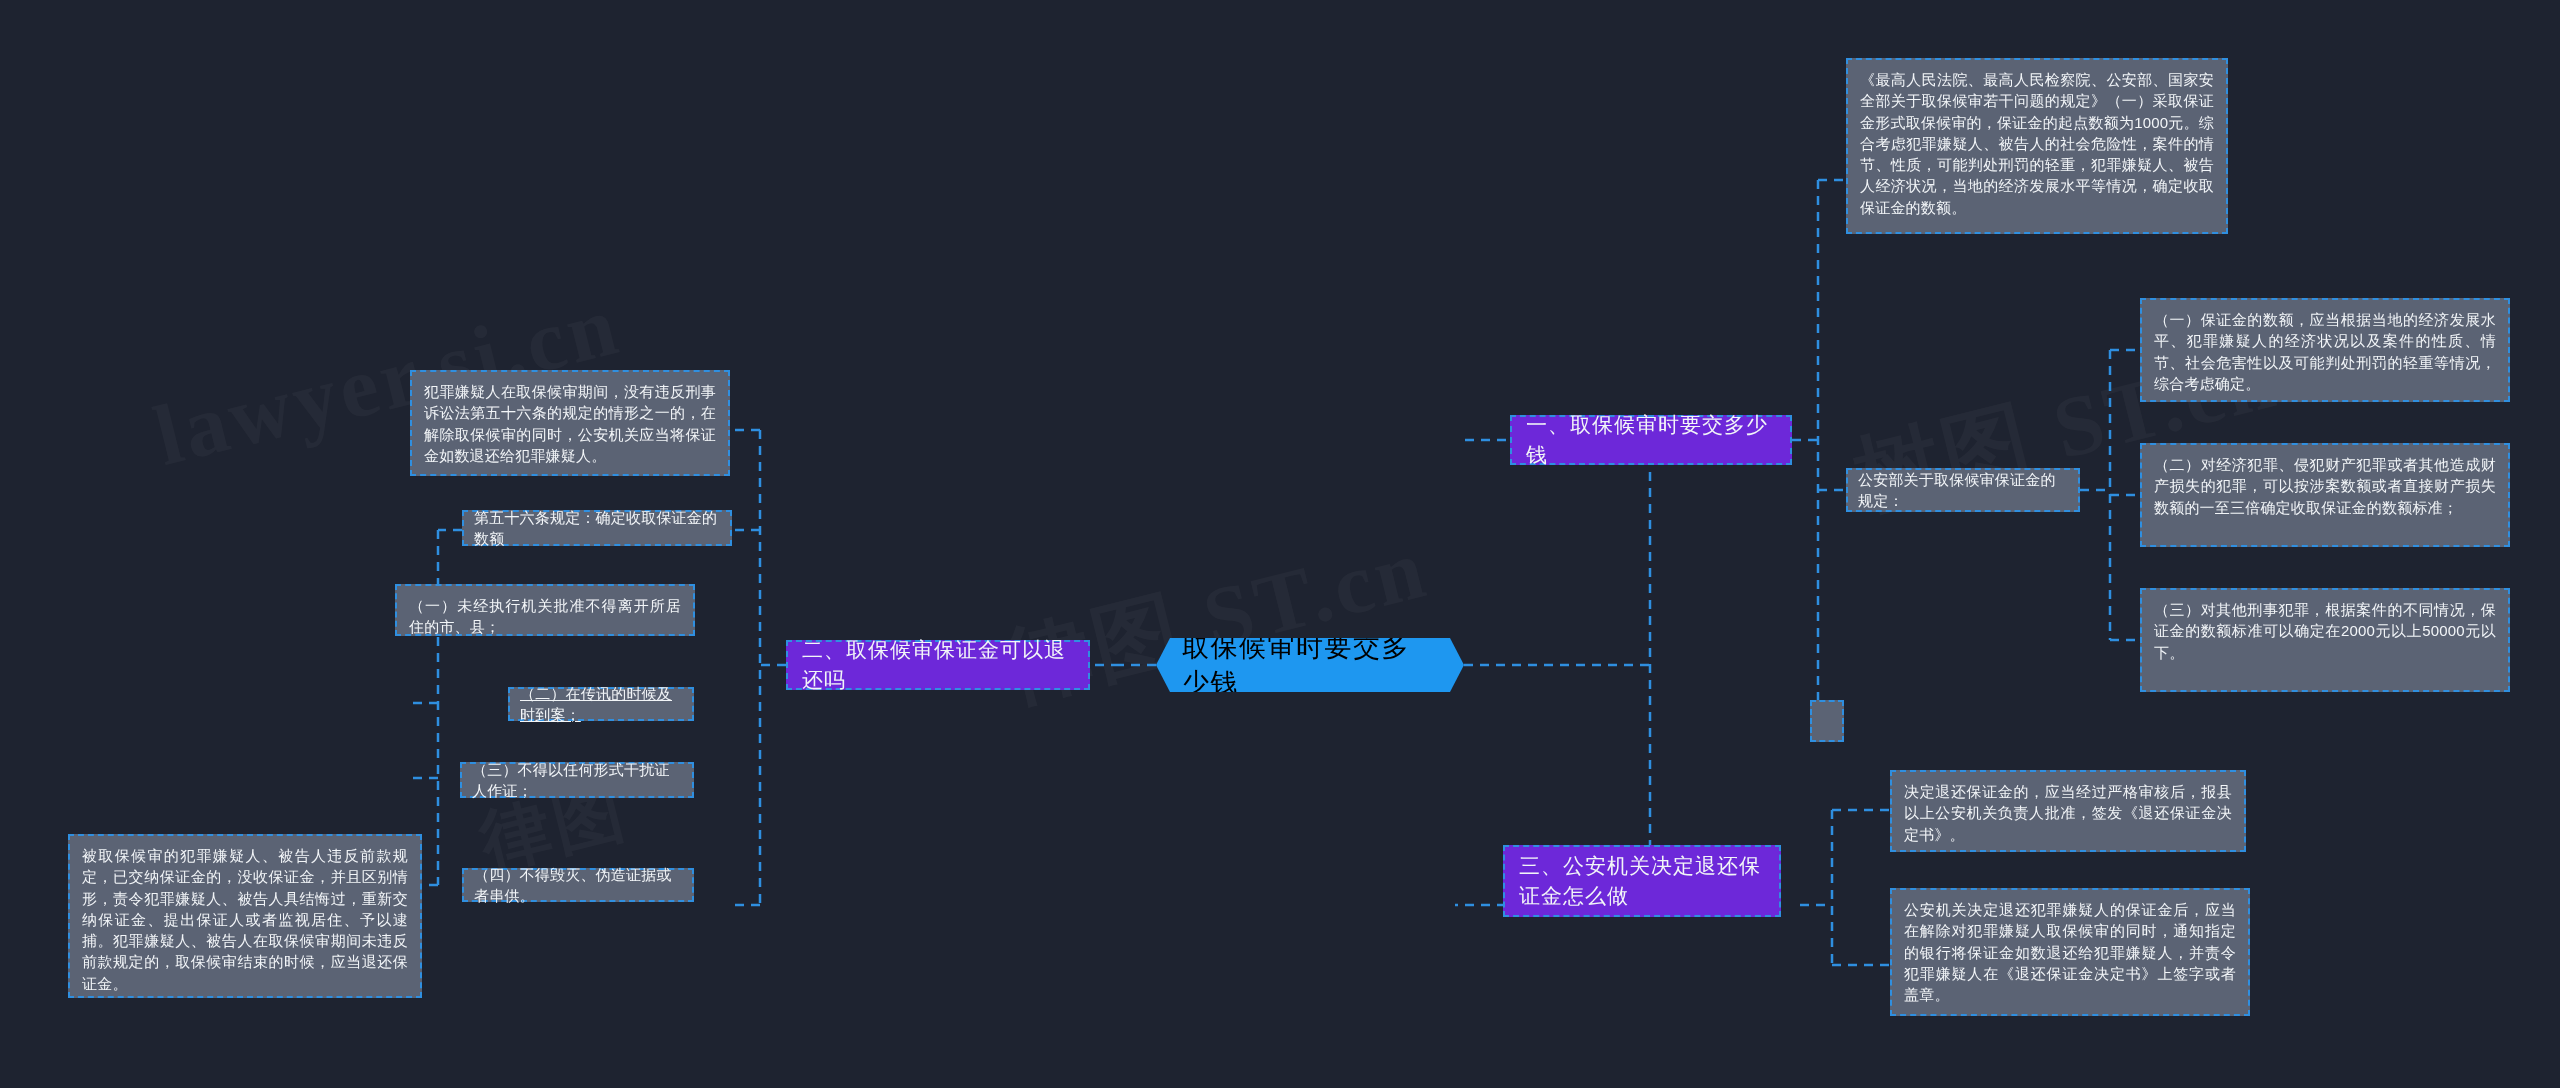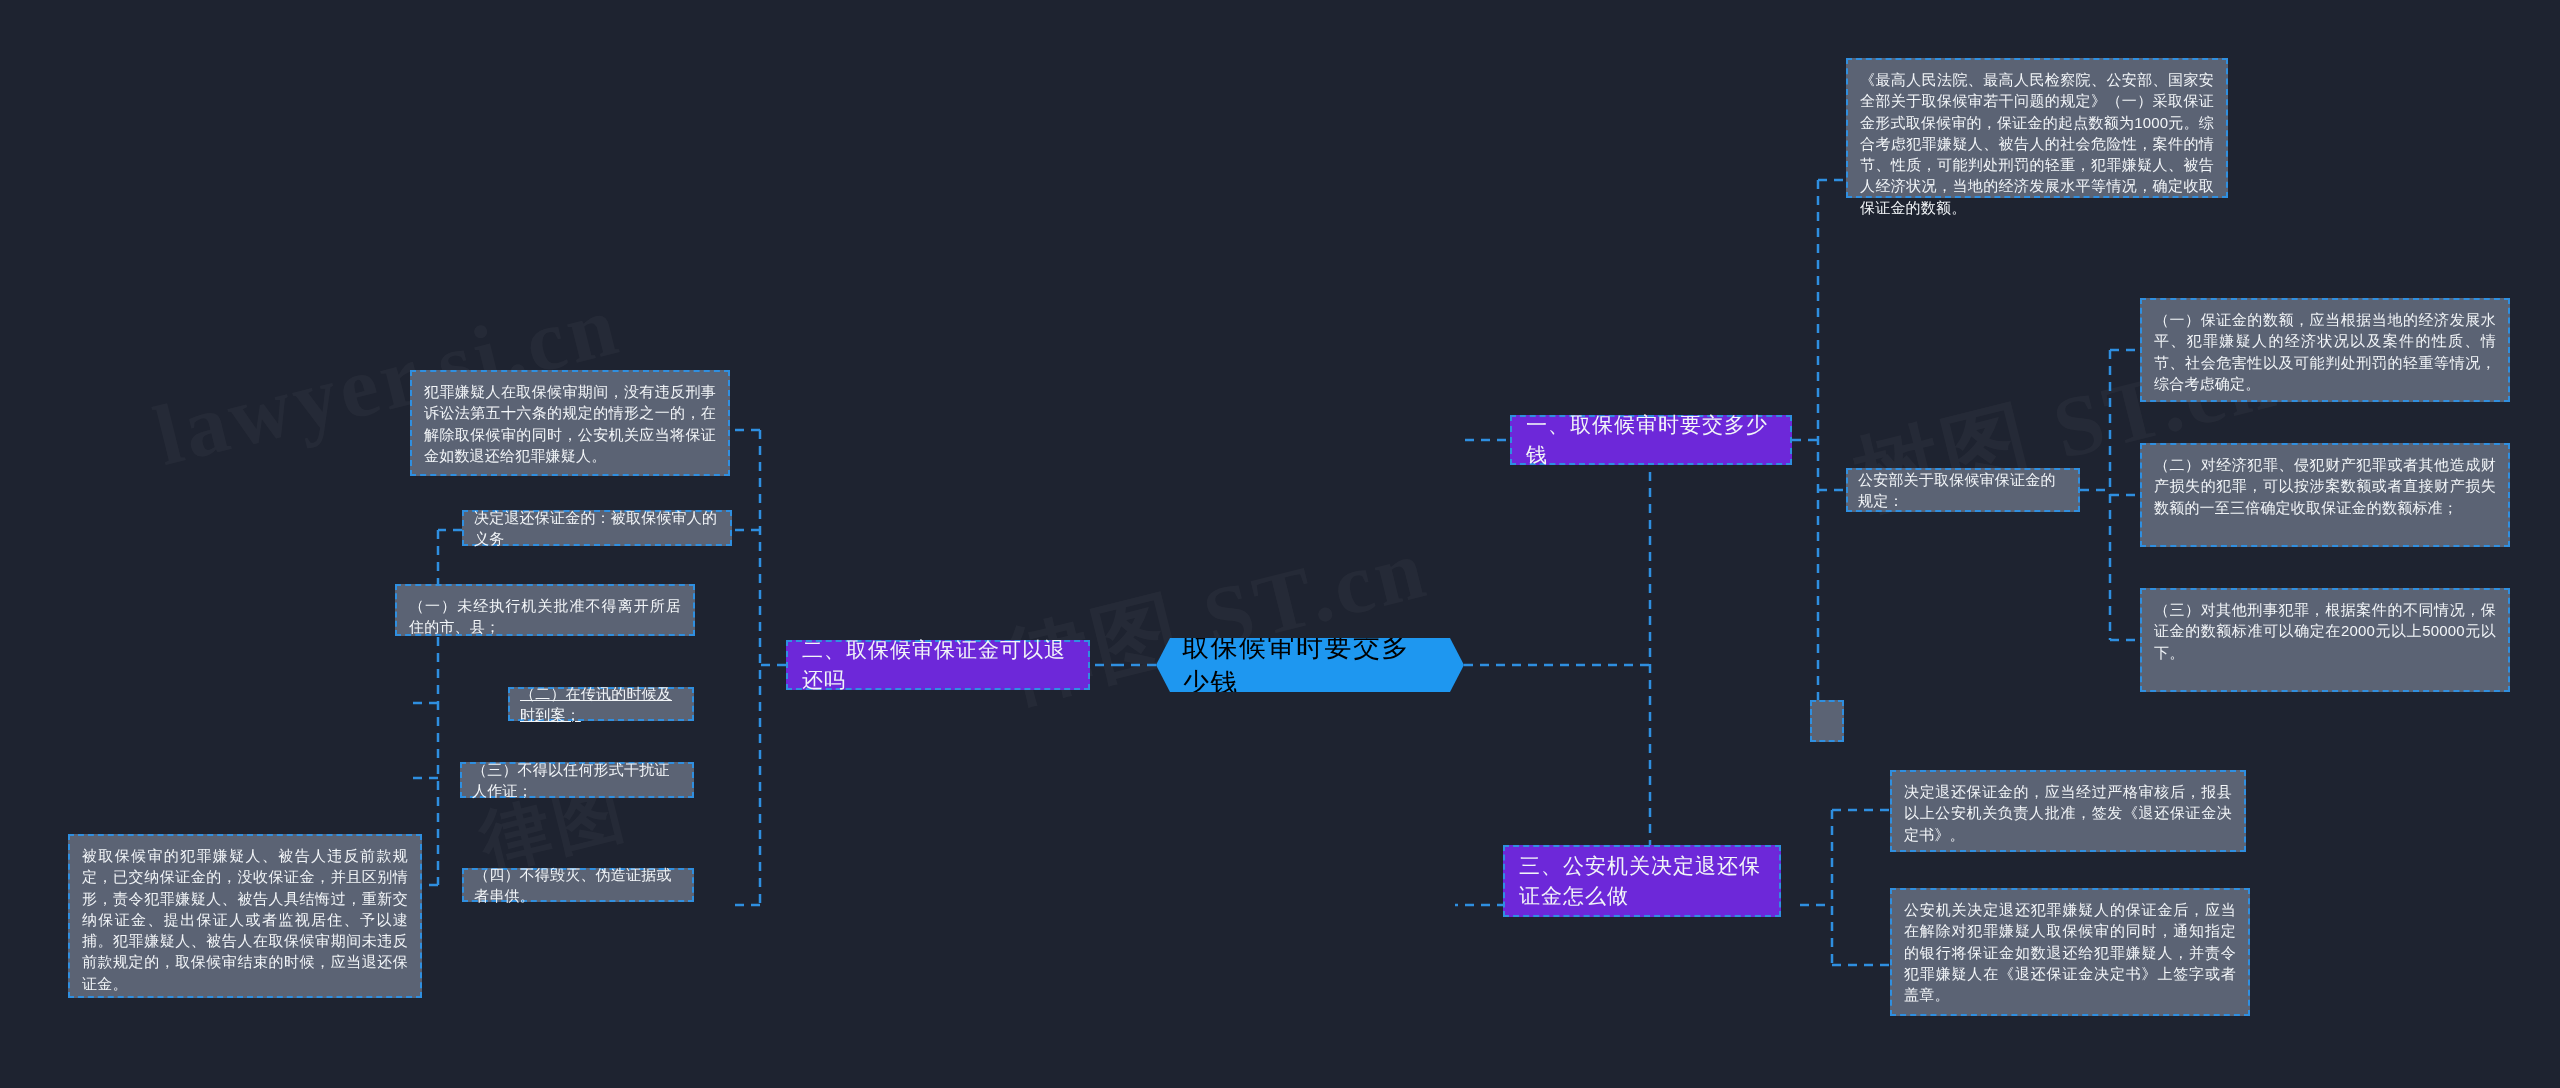--- a/index.html
+++ b/index.html
@@ -150,21 +150,21 @@
   </svg>
 
   <div class="root" style="left:1156px; top:638px; width:308px; height:54px;">
     <span>取保候审时要交多少钱</span>
   </div>
 
   <div class="node branch" style="left:1510px; top:415px; width:282px; height:50px; display:flex; align-items:center;">
     <span>一、取保候审时要交多少钱</span>
   </div>
 
-  <div class="node para" style="left:1846px; top:58px; width:382px; height:140px;">
+  <div class="node para" style="left:1846px; top:58px; width:382px; height:176px;">
     <span>《最高人民法院、最高人民检察院、公安部、国家安全部关于取保候审若干问题的规定》（一）采取保证金形式取保候审的，保证金的起点数额为1000元。综合考虑犯罪嫌疑人、被告人的社会危险性，案件的情节、性质，可能判处刑罚的轻重，犯罪嫌疑人、被告人经济状况，当地的经济发展水平等情况，确定收取保证金的数额。</span>
   </div>
 
   <div class="node leaf" style="left:1846px; top:468px; width:234px; height:44px; display:flex; align-items:center;">
     <span>公安部关于取保候审保证金的规定：</span>
   </div>
 
   <div class="node empty" style="left:1810px; top:700px; width:34px; height:42px;"></div>
 
   <div class="node para" style="left:2140px; top:298px; width:370px; height:104px;">
@@ -181,21 +181,21 @@
 
   <div class="node branch" style="left:786px; top:640px; width:304px; height:50px; display:flex; align-items:center;">
     <span>二、取保候审保证金可以退还吗</span>
   </div>
 
   <div class="node para" style="left:410px; top:370px; width:320px; height:106px;">
     <span>犯罪嫌疑人在取保候审期间，没有违反刑事诉讼法第五十六条的规定的情形之一的，在解除取保候审的同时，公安机关应当将保证金如数退还给犯罪嫌疑人。</span>
   </div>
 
   <div class="node leaf" style="left:462px; top:510px; width:270px; height:36px; display:flex; align-items:center;">
-    <span>决定退还保证金的：被取保候审人的义务</span>
+    <span>第五十六条规定：确定收取保证金的数额</span>
   </div>
 
   <div class="node para" style="left:395px; top:584px; width:300px; height:52px;">
     <span>（一）未经执行机关批准不得离开所居住的市、县；</span>
   </div>
 
   <div class="node leaf" style="left:508px; top:687px; width:186px; height:34px; display:flex; align-items:center;text-decoration:underline;">
     <span>（二）在传讯的时候及时到案；</span>
   </div>
 

